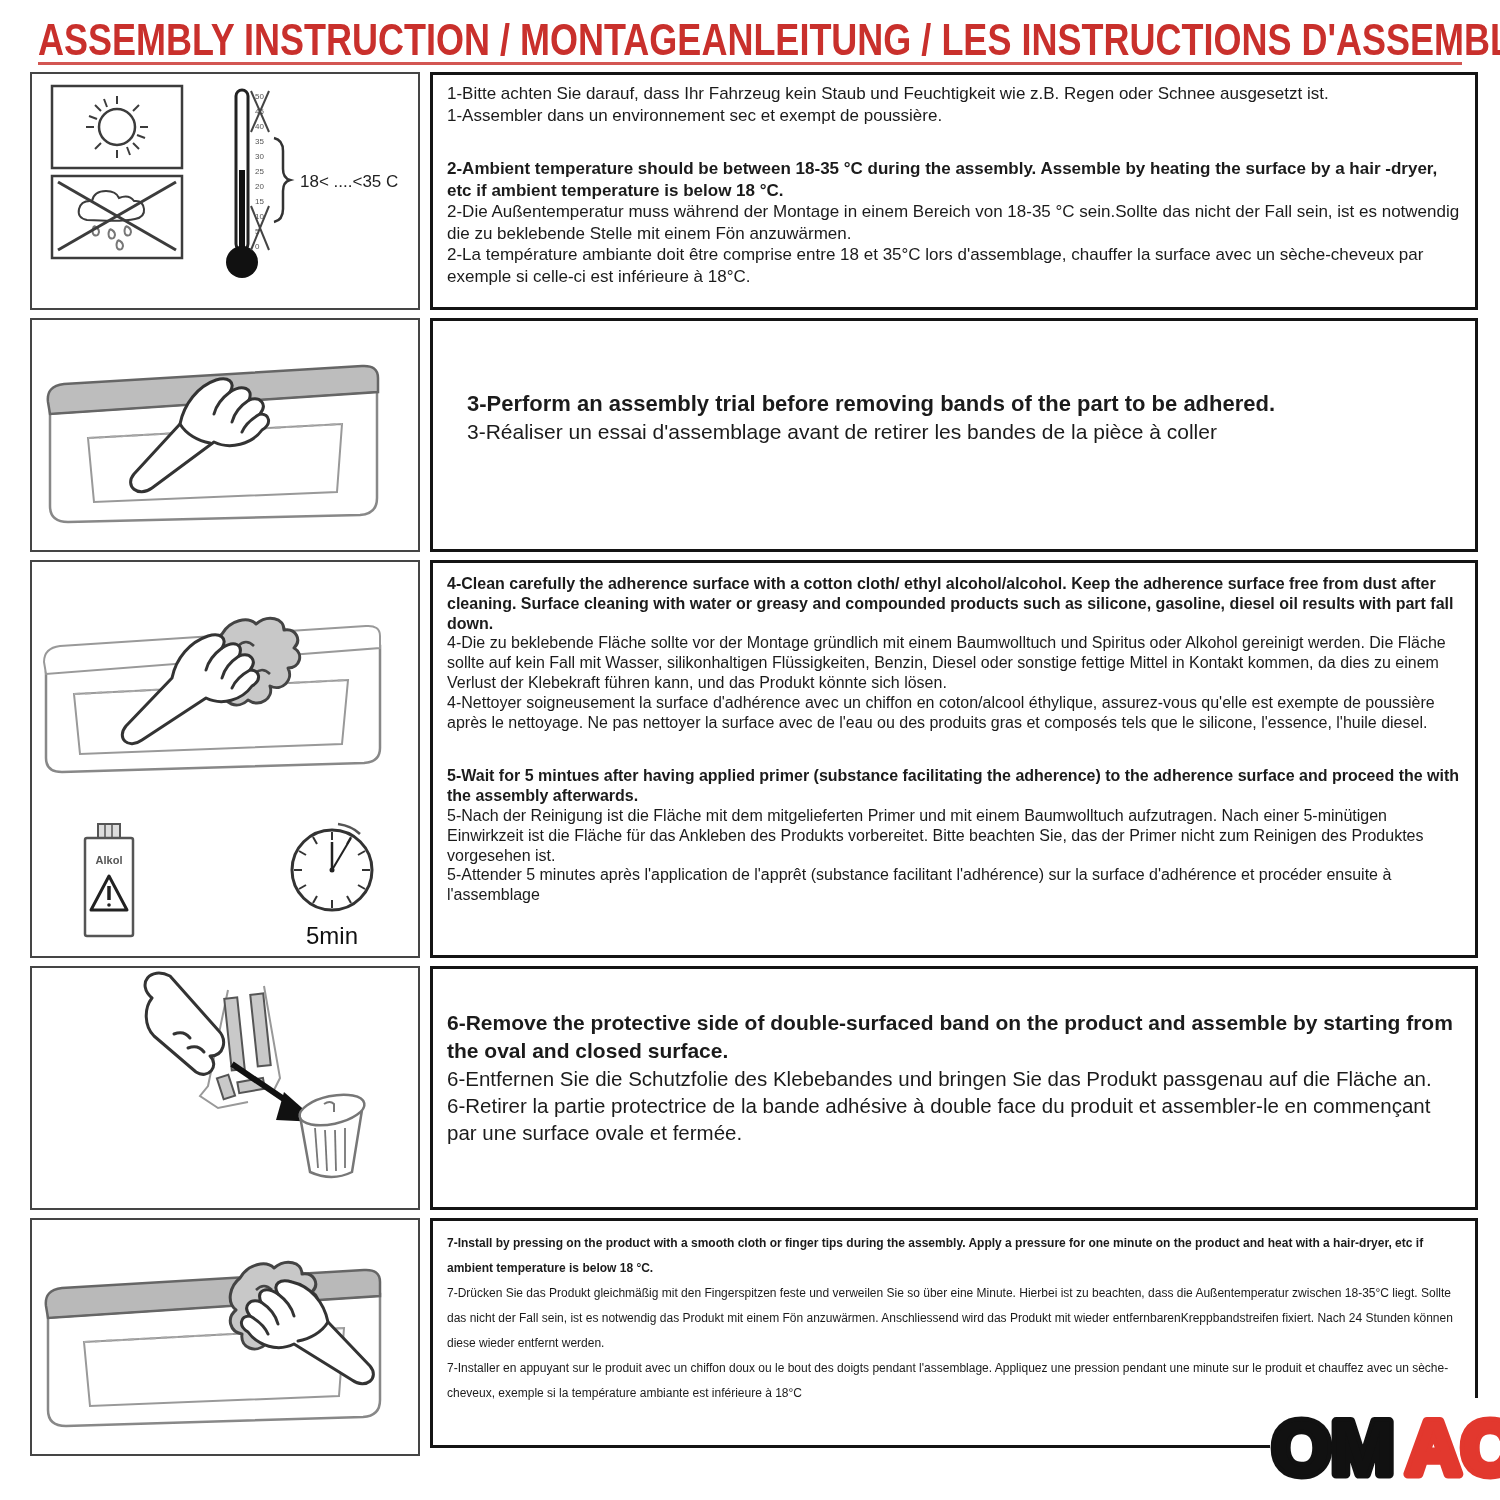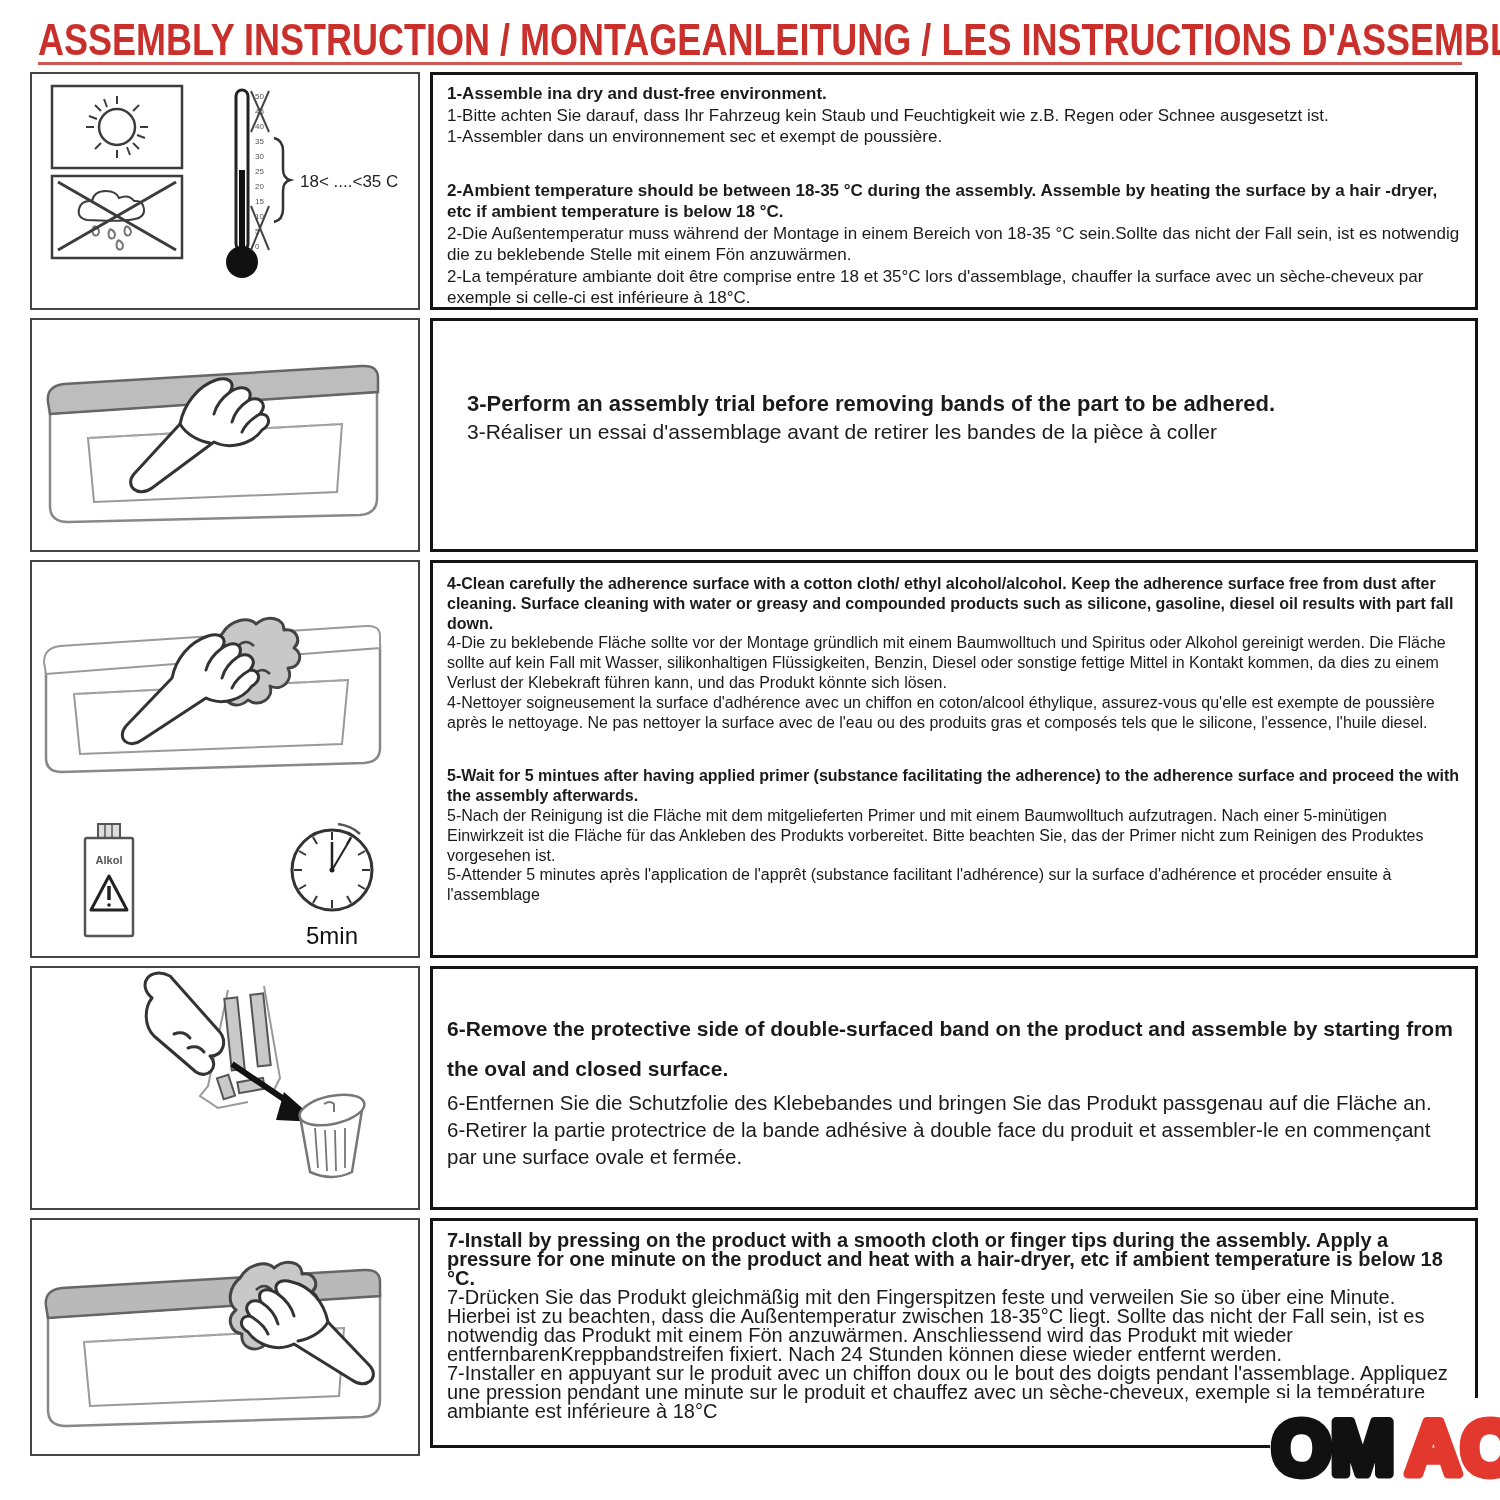--- a/index.html
+++ b/index.html
@@ -9,22 +9,22 @@
   .title-underline{background:rgba(203,56,52,.85);height:3px;}
   .lbox{border:2px solid #454545;background:#fff;box-sizing:border-box;}
   .rbox{border:3px solid #141414;background:#fff;box-sizing:border-box;padding:8px 14px;}
   p{margin:0;}
   .b{font-weight:bold;}
   .s1 p{font-size:17px;line-height:21.5px;}
   .s2 p{font-size:21px;line-height:27px;margin-left:20px;}
   .s2 p.b{font-size:22px;line-height:29px;}
   .s3 p{font-size:16px;line-height:19.8px;}
   .s4 p{font-size:20.5px;line-height:27px;}
-  .s4 p.b{font-size:21px;line-height:40px;}
-  .s5 p{font-size:20px;line-height:19px;}
+  .s4 p.b{font-size:21px;line-height:28px;}
+  .s5 p{font-size:12px;line-height:25px;}
   .gap{margin-top:32px;}
   .gap-sm{margin-top:34px;}
   svg{display:block;}
   .logo-wrap{background:#fff;margin-left:44px;}
 </style>
 </head>
 <body>
 
 <div class="abs title" style="left:38px;top:14px;">ASSEMBLY INSTRUCTION / MONTAGEANLEITUNG / LES INSTRUCTIONS D'ASSEMBLAGE</div>
 <div class="abs title-underline" style="left:38px;top:62px;width:1424px;"></div>
@@ -86,21 +86,20 @@
           <line x1="237" y1="17" x2="219" y2="58"></line>
         <line x1="219" y1="132" x2="237" y2="176"></line>
           <line x1="237" y1="132" x2="219" y2="176"></line>
       </g>
       <path d="M242,64 q9,2 9,13 l0,18 q0,9 7,11 q-7,2 -7,11 l0,18 q0,11 -9,13" fill="none" stroke="#333" stroke-width="2.5"></path>
       <text x="268" y="113" font-family="Liberation Sans, sans-serif" font-size="17" fill="#222">18&lt; ....&lt;35 C</text>
     </g>
   </svg>
 </div>
 <div class="abs rbox s1" style="left:430px;top:72px;width:1048px;height:238px;">
-  <p class="b">1-Assemble ina dry and dust-free environment.</p>
   <p>1-Bitte achten Sie darauf, dass Ihr Fahrzeug kein Staub und Feuchtigkeit wie z.B. Regen oder Schnee ausgesetzt ist.</p>
   <p>1-Assembler dans un environnement sec et exempt de poussière.</p>
   <p class="b gap">2-Ambient temperature should be between 18-35 °C during the assembly. Assemble by heating the surface by a hair -dryer, etc if ambient temperature is below 18 °C.</p>
   <p>2-Die Außentemperatur muss während der Montage in einem Bereich von 18-35 °C sein.Sollte das nicht der Fall sein, ist es notwendig die zu beklebende Stelle mit einem Fön anzuwärmen.</p>
   <p>2-La température ambiante doit être comprise entre 18 et 35°C lors d'assemblage, chauffer la surface avec un sèche-cheveux par exemple si celle-ci est inférieure à 18°C.</p>
 </div>
 
 <div class="abs lbox" style="left:30px;top:318px;width:390px;height:234px;">
   <svg width="386" height="230" viewBox="0 0 386 230">
 

